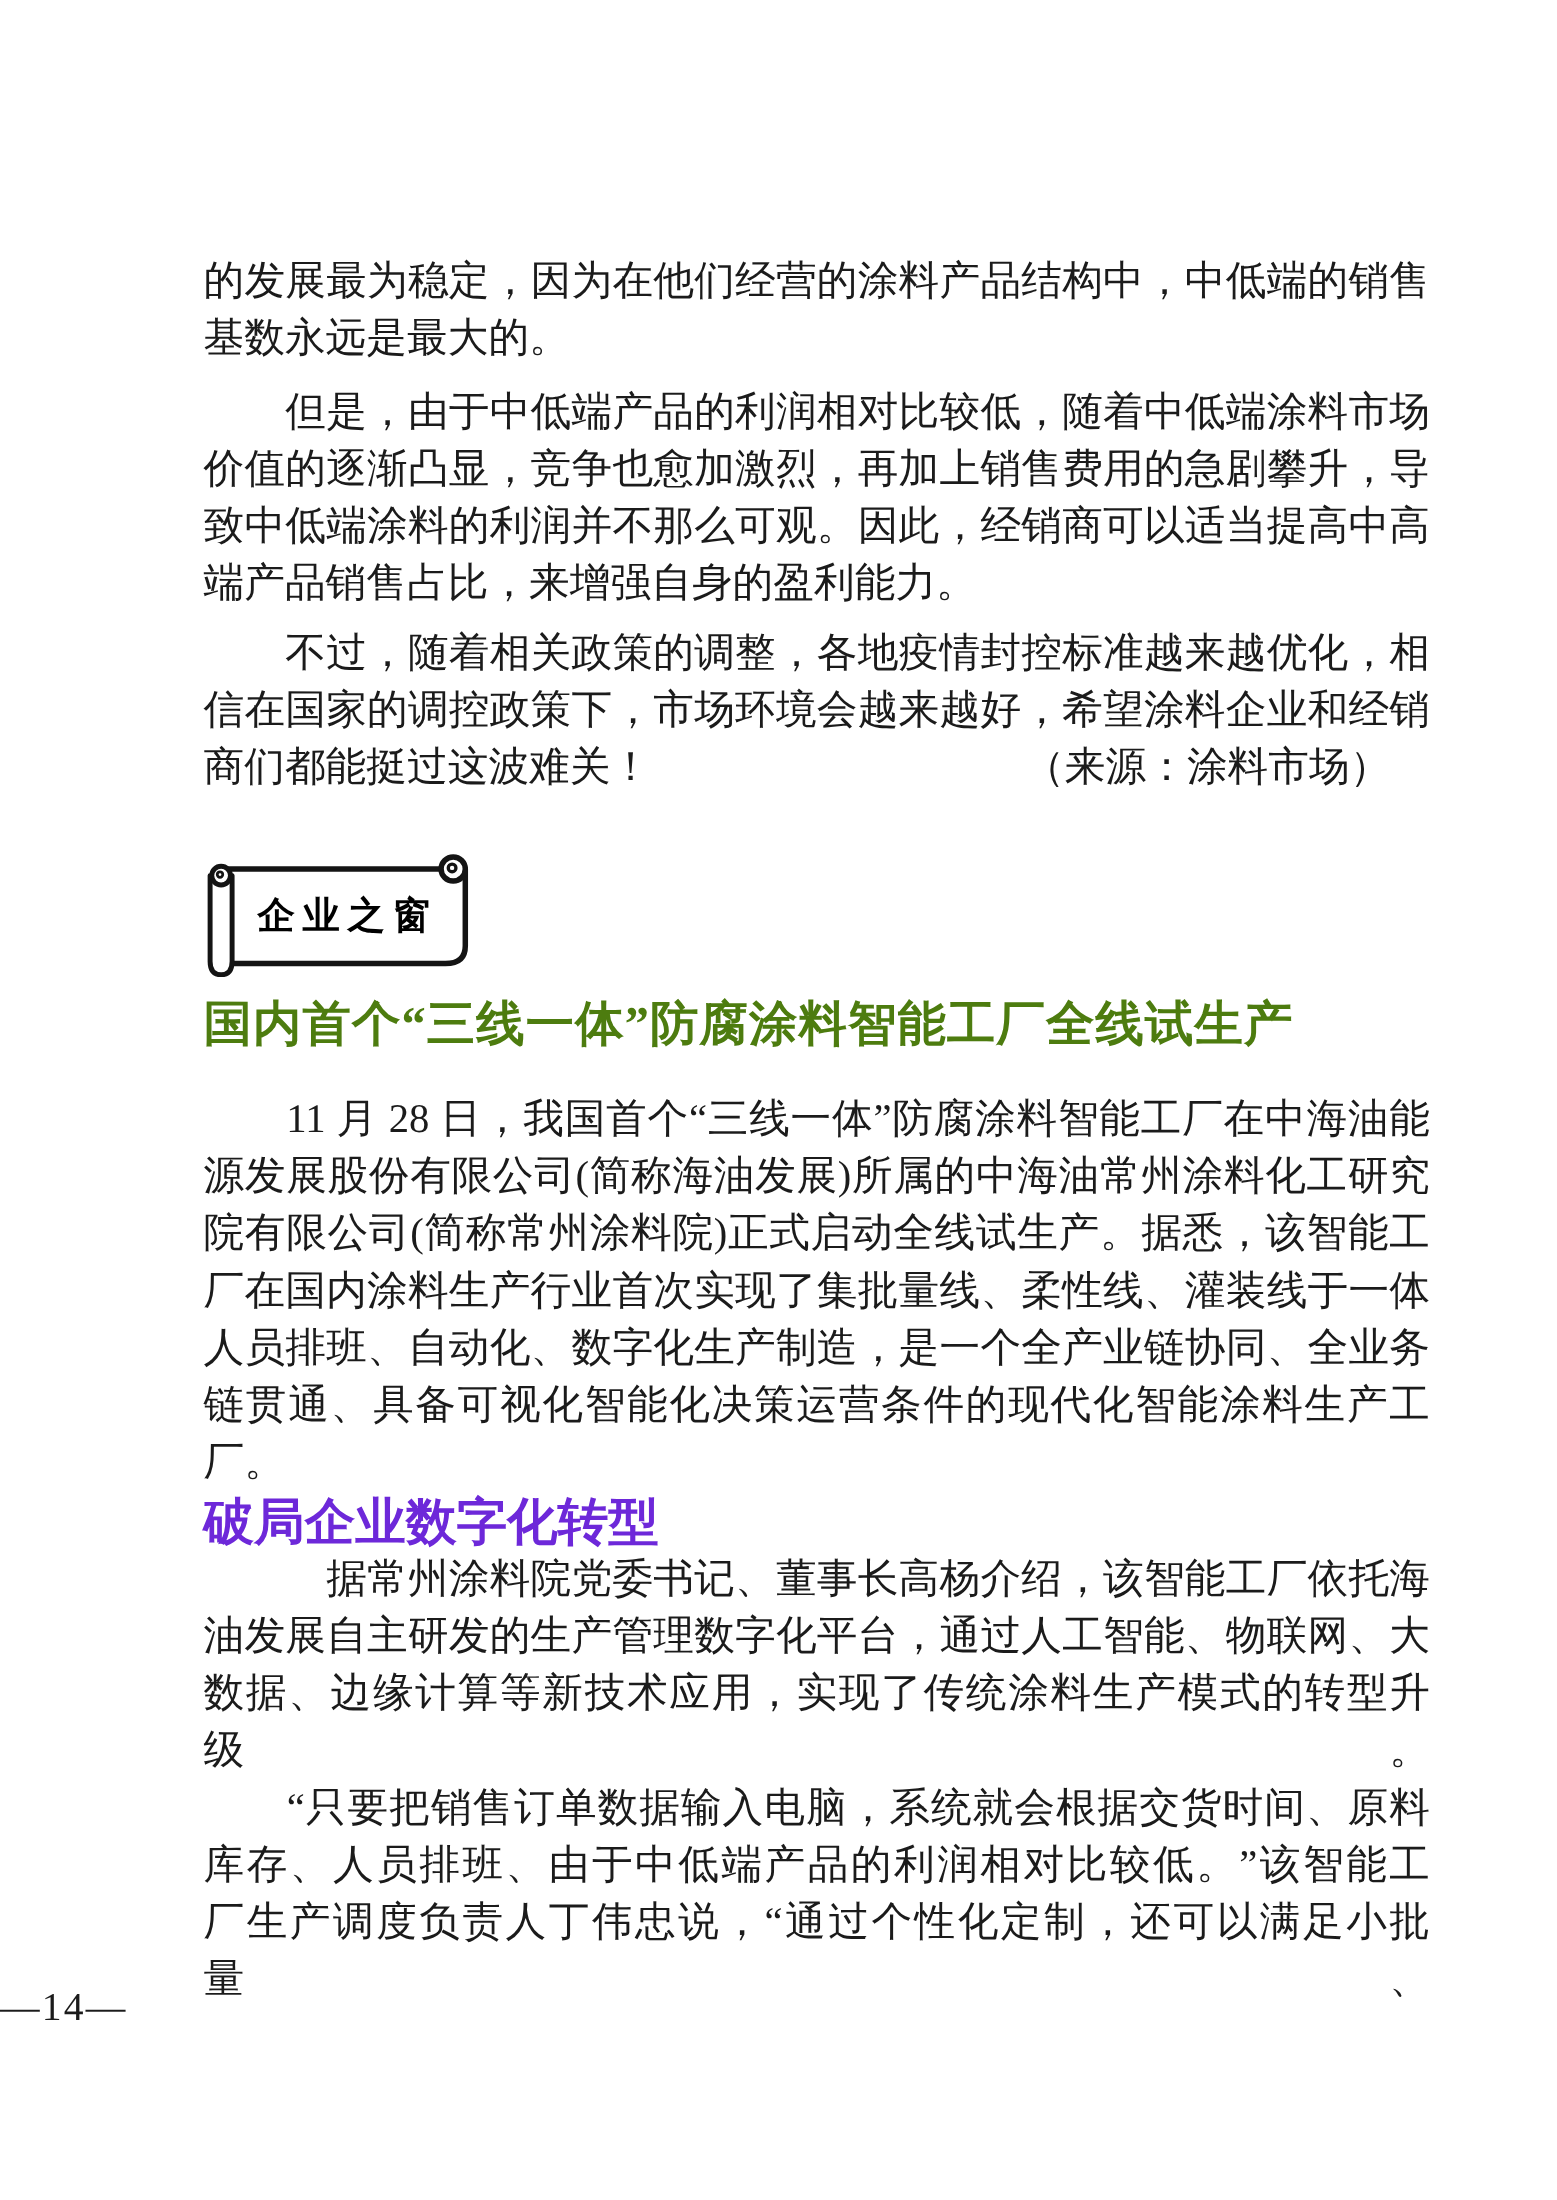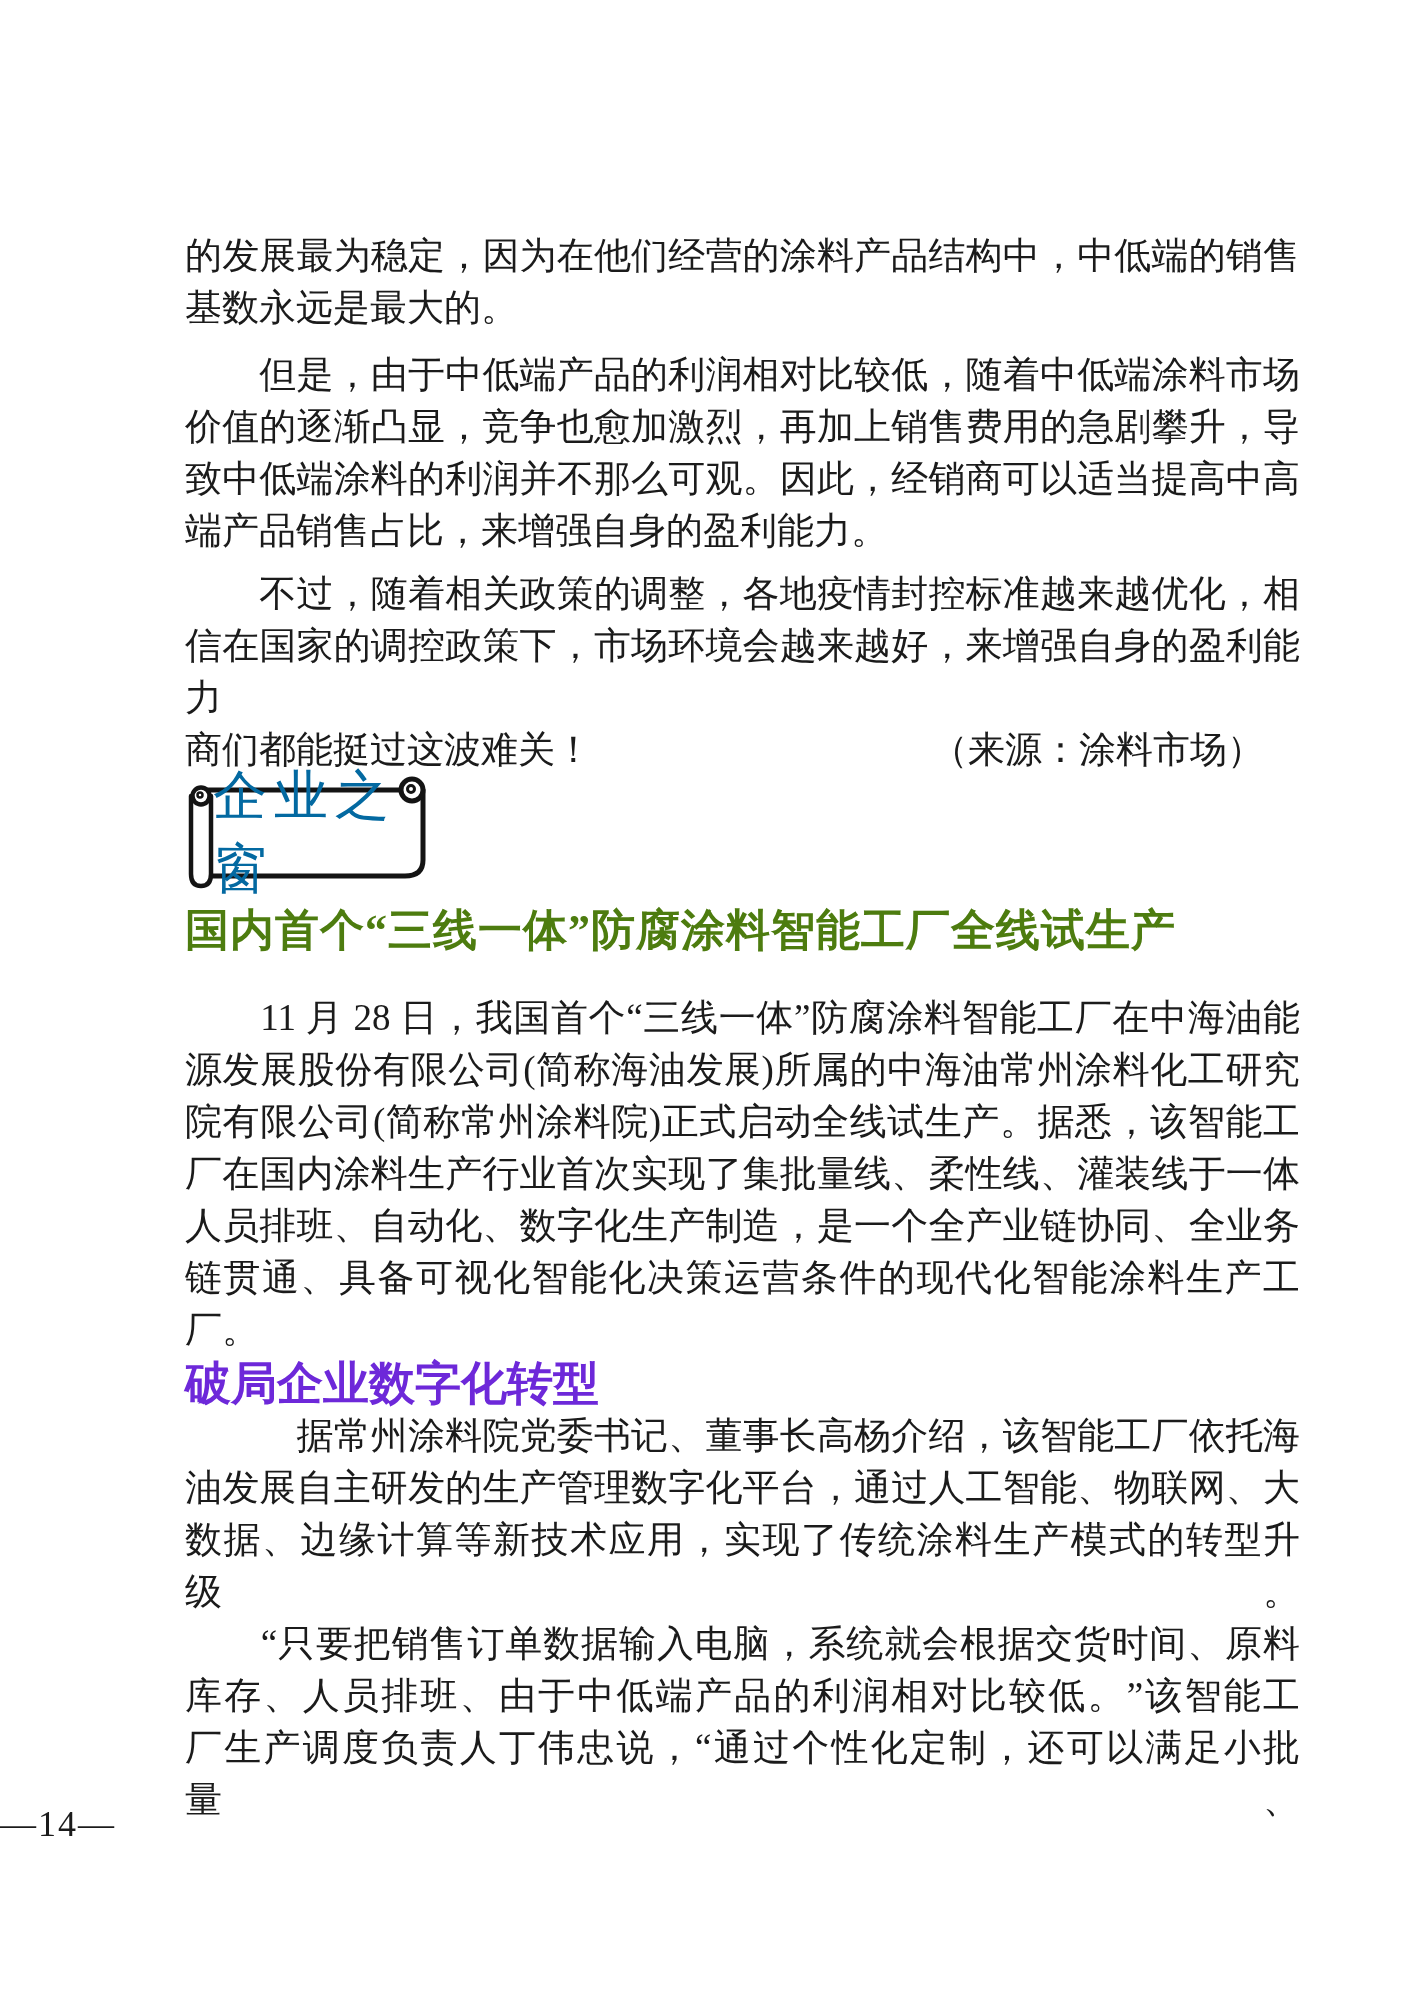--- a/index.html
+++ b/index.html
@@ -13,21 +13,21 @@
   .body-text{font-size:37px;line-height:52px;}
   .jline{text-align:justify;text-align-last:justify;}
   .endline{text-align-last:left;}
   .src-row{display:flex;justify-content:space-between;align-items:baseline;}
   .src-row .src{margin-right:36px;}
   .banner{position:absolute;left:183px;top:772px;width:252px;height:124px;}
   .banner svg{position:absolute;inset:0;width:100%;height:100%;}
   .banner-title{
     position:absolute;left:30px;right:16px;top:18px;height:86px;
     display:flex;align-items:center;justify-content:center;
-    font-weight:normal;font-size:54px;letter-spacing:7px;color:#0369a1;
+    font-weight:bold;font-size:34px;letter-spacing:7px;color:#000000;
   }
   .headline{
     position:absolute;left:185px;width:1115px;top:901px;
     font-size:44px;font-weight:bold;letter-spacing:1px;color:#4d7c0f;
   }
   .subhead{font-weight:bold;font-size:46px;line-height:52px;color:#6d28d9;}
   .footer{
     position:absolute;left:0;width:1415px;top:1803px;
     text-align:left;font-size:36px;letter-spacing:2px;
   }
@@ -44,21 +44,21 @@
 
   <div class="col body-text" style="top:349px;">
     <div class="jline">　　但是，由于中低端产品的利润相对比较低，随着中低端涂料市场</div>
     <div class="jline">价值的逐渐凸显，竞争也愈加激烈，再加上销售费用的急剧攀升，导</div>
     <div class="jline">致中低端涂料的利润并不那么可观。因此，经销商可以适当提高中高</div>
     <div class="jline endline">端产品销售占比，来增强自身的盈利能力。</div>
   </div>
 
   <div class="col body-text" style="top:568px;">
     <div class="jline">　　不过，随着相关政策的调整，各地疫情封控标准越来越优化，相</div>
-    <div class="jline">信在国家的调控政策下，市场环境会越来越好，来增强自身的盈利能力</div>
+    <div class="jline">信在国家的调控政策下，市场环境会越来越好，希望涂料企业和经销</div>
     <div class="src-row">
       <span>商们都能挺过这波难关！</span>
       <span class="src">（来源：涂料市场）</span>
     </div>
   </div>
 
   <div class="banner">
     <svg viewBox="0 0 252 124" aria-hidden="true">
       <path d="M24 18 H240 V88 Q240 104 222 104 H24 Z" fill="#ffffff" stroke="#141414" stroke-width="5" stroke-linejoin="round"></path>
       <circle cx="229" cy="18" r="11" fill="#ffffff" stroke="#141414" stroke-width="5"></circle>

